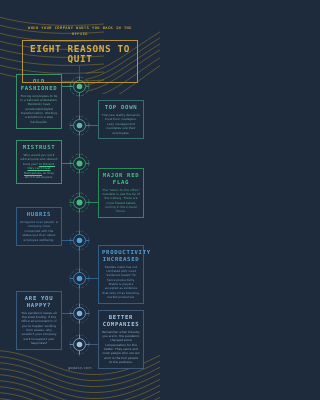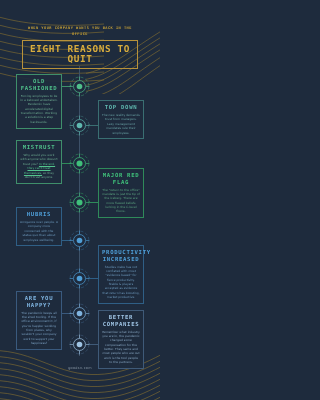--- a/index.html
+++ b/index.html
@@ -24,21 +24,21 @@
   #kicker{
     color:#c6a037;
     font-family:"DejaVu Sans Mono",monospace;
     font-size:3.6px;letter-spacing:.5px;line-height:1.55;
     font-weight:700;
     text-transform:uppercase;
     margin:0 0 2.5px 0;
   }
   #title-frame{
     border:0.8px solid #b8923a;
-    padding:3px 2px 4px 2px;
+    padding:3px 2px 18px 2px;
   }
   #main-title{
     color:#d8ac3d;
     font-family:"DejaVu Sans Mono",monospace;
     font-weight:700;
     font-size:9.4px;
     line-height:1.08;
     letter-spacing:0.6px;
     margin:0;
     text-transform:uppercase;

